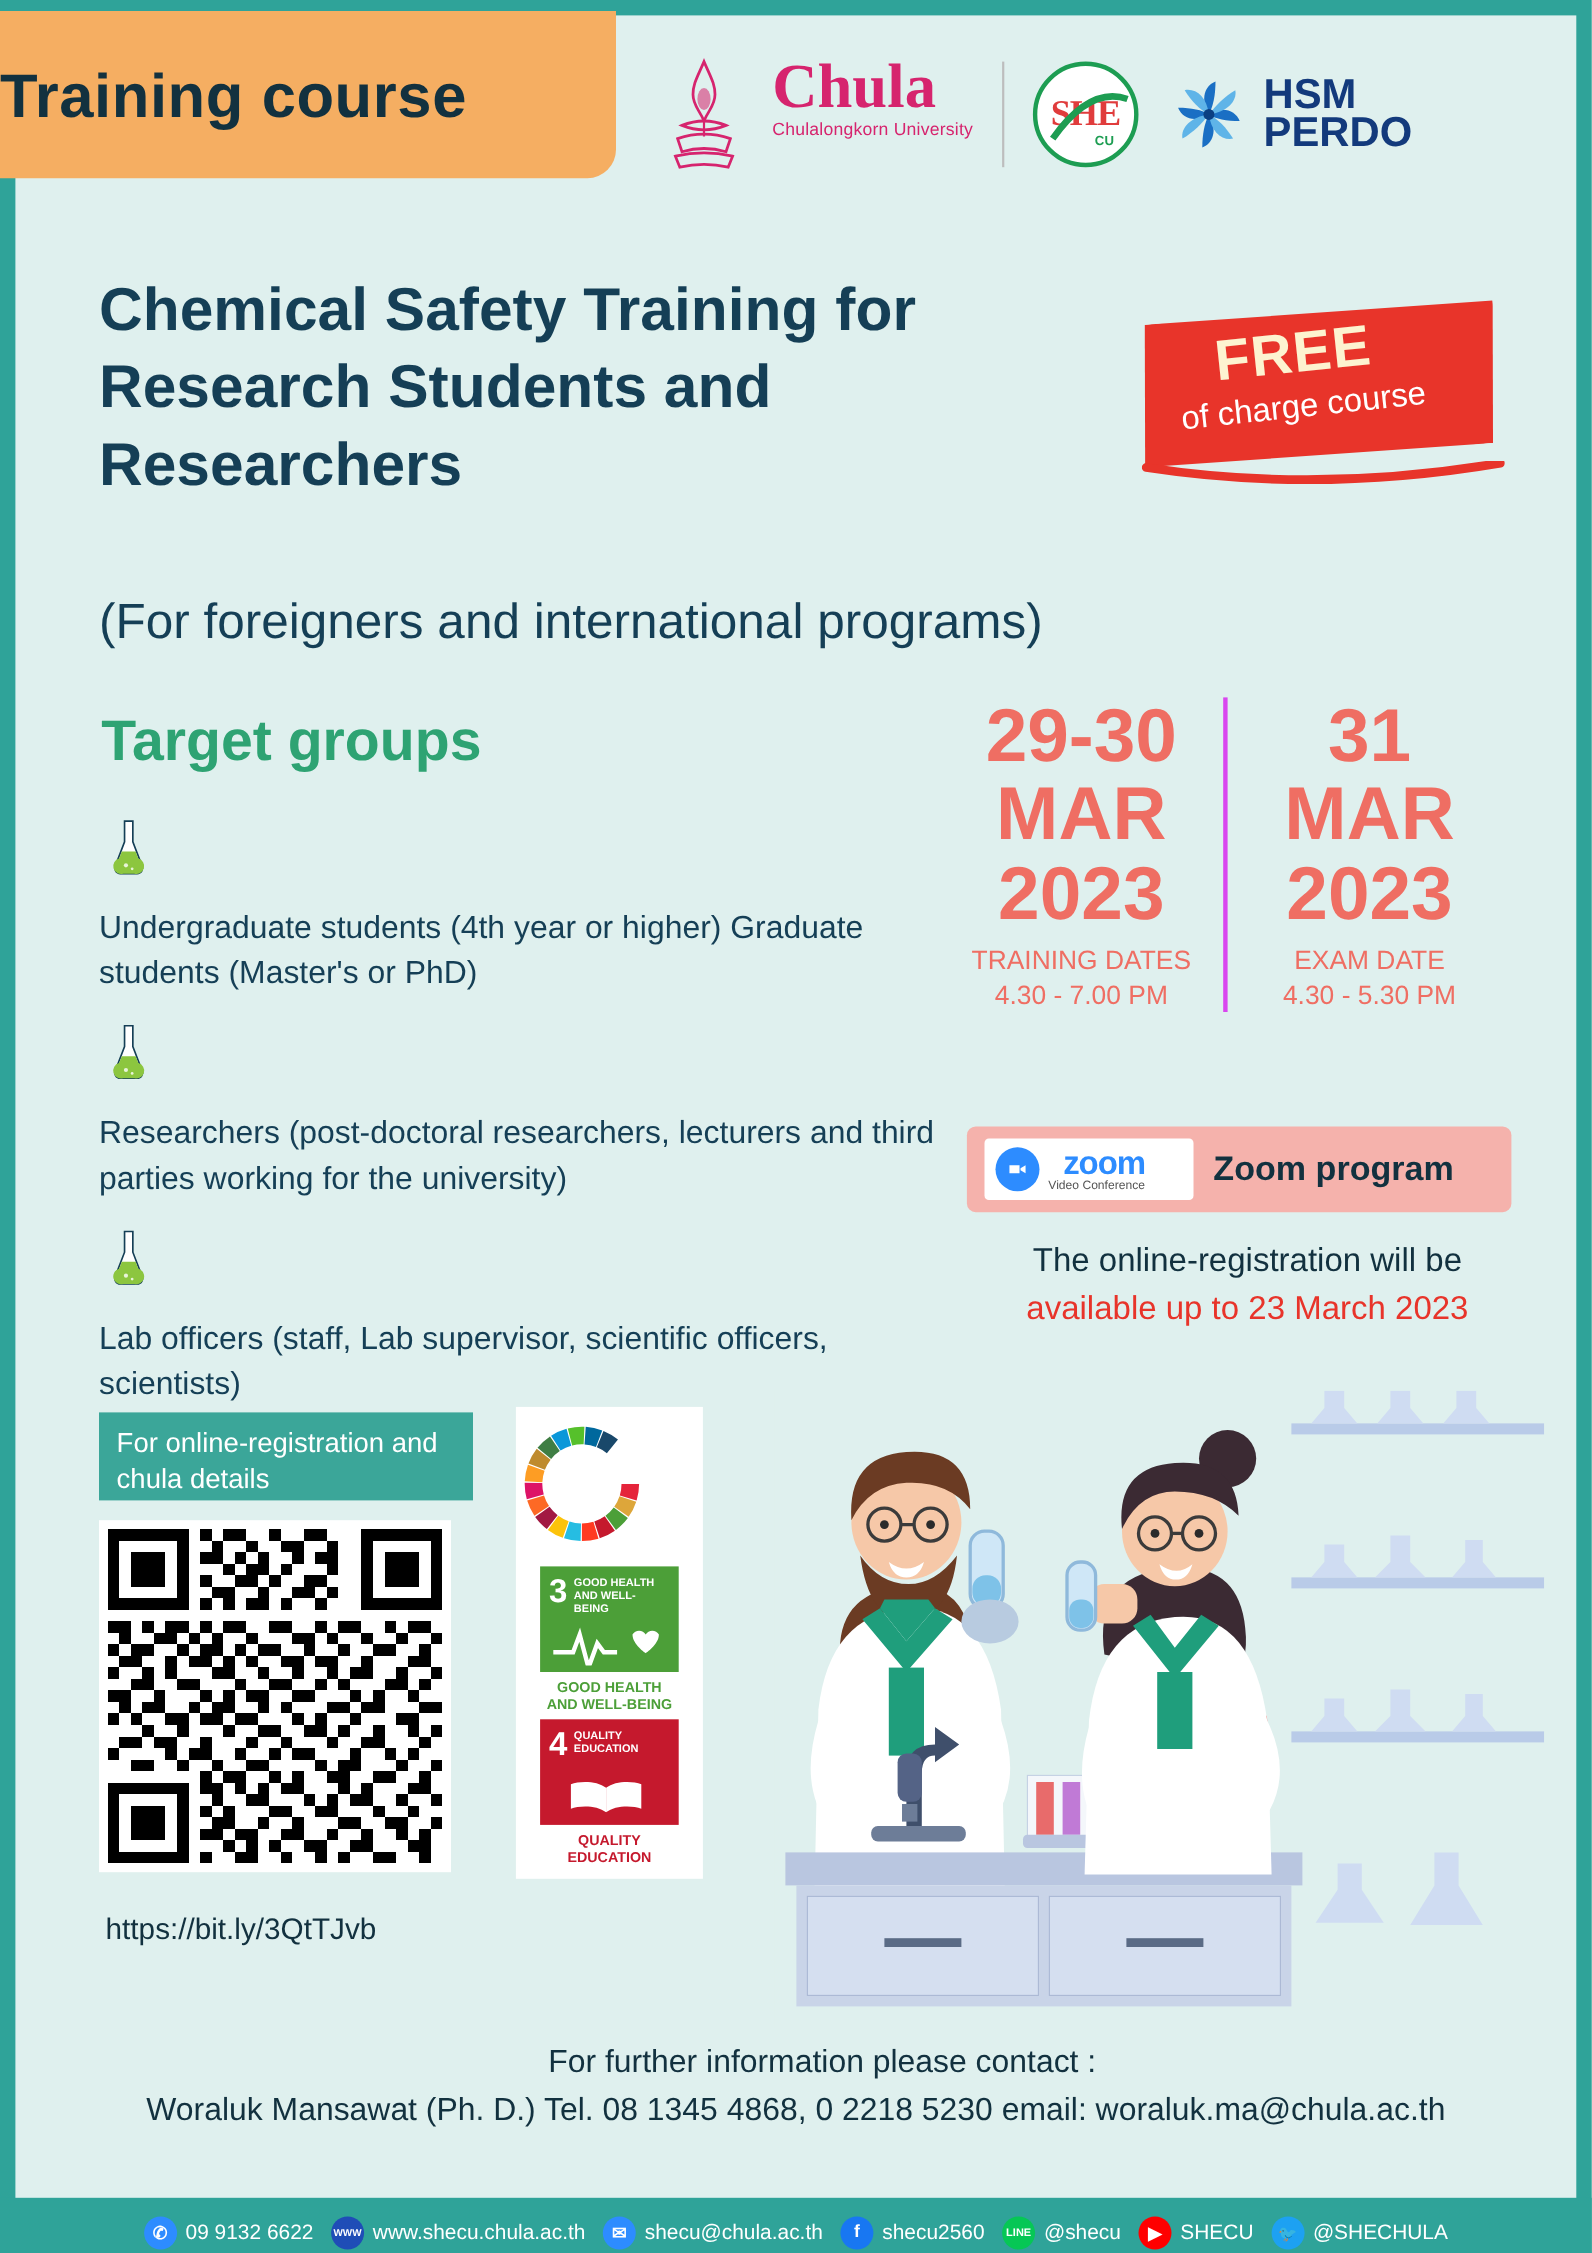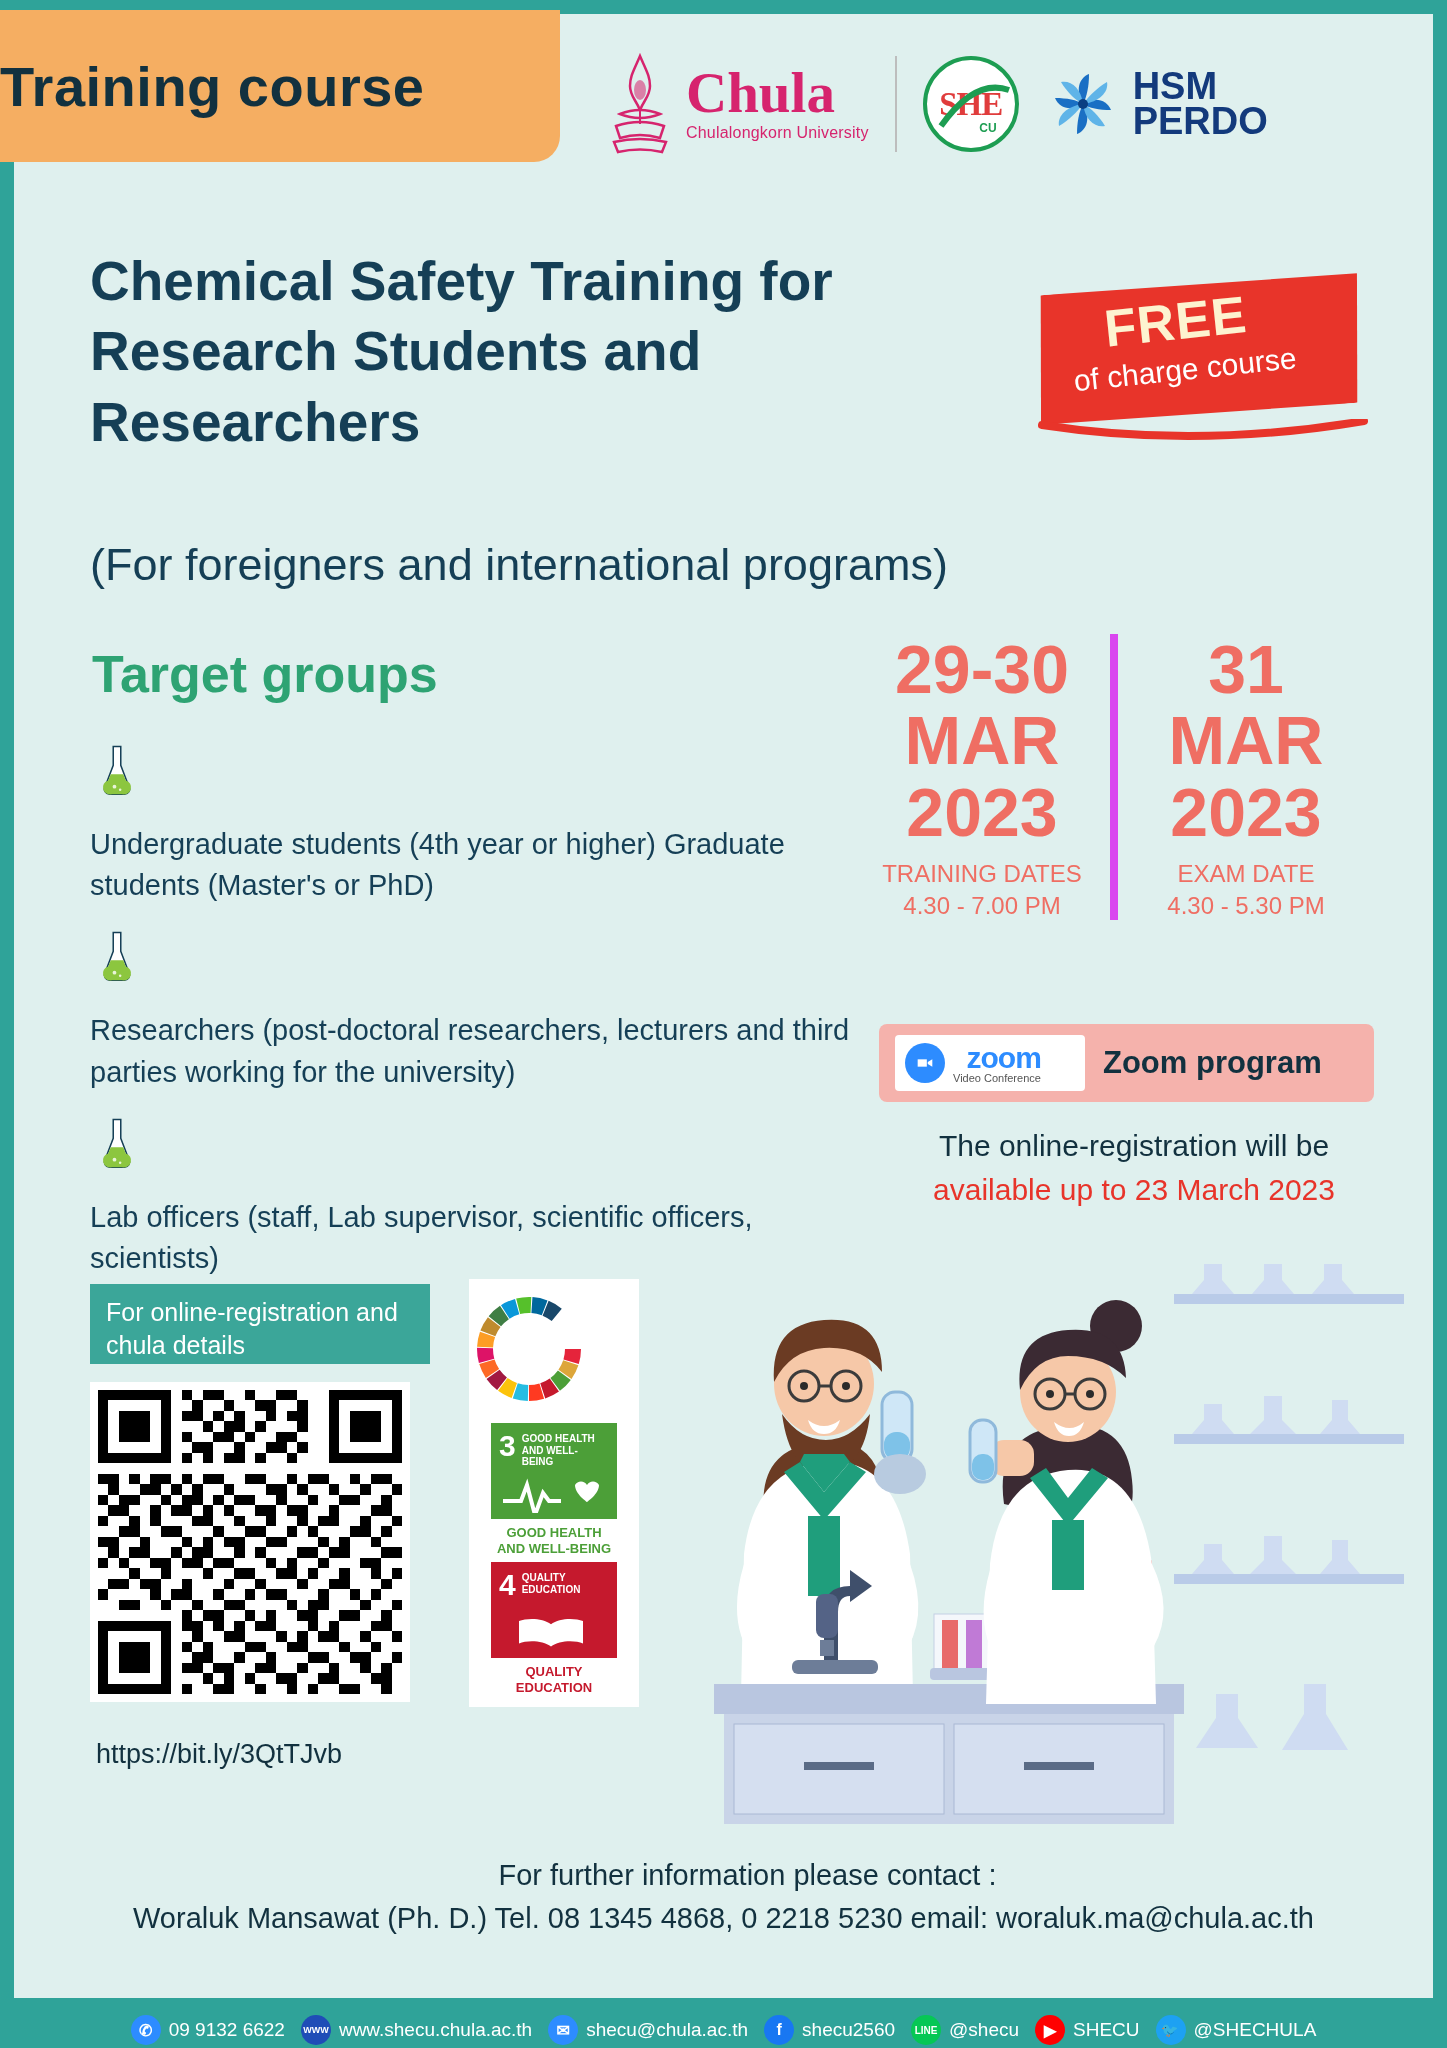--- a/index.html
+++ b/index.html
@@ -21,21 +21,21 @@
     width: 560px; height: 152px;
     background: #f5ae62;
     border-bottom-right-radius: 26px;
     display: flex; align-items: center;
   }
   .banner-text {
     color: #12313f; font-size: 56px; font-weight: bold;
     letter-spacing: .5px;
   }
   .logos { position: absolute; left: 590px; top: 30px; height: 120px; display: flex; align-items: center; gap: 26px;}
-  .chula-logo { display: flex; align-items: center; gap: 10px; }
+  .chula-logo { display: flex; align-items: flex-start; gap: 26px; }
   .chula-mark { width: 72px; height: 104px; position: relative; }
   .chula-mark svg { width: 72px; height: 104px; }
   .chula-word { display: flex; flex-direction: column; }
   .chula-name { font-family: "Liberation Serif", serif; font-size: 57px; color: #d6246e; line-height: .95; font-weight: bold;}
   .chula-sub { font-size: 16px; color: #d6246e; letter-spacing: .2px; margin-top: 4px;}
   .divider-v { width: 2px; height: 96px; background: #bdbdbd; }
   .shecu { width: 96px; height: 96px; border-radius: 50%; border: 4px solid #1d9d52; background:#fff; display:flex; align-items:center; justify-content:center; position: relative;}
   .shecu-inner { font-family: Liberation Serif, serif; font-size: 33px; font-weight: bold; color: #e03c3c; letter-spacing: -1px;}
   .shecu-cu { position: absolute; bottom: 13px; right: 18px; font-size: 12px; color:#1d9d52; font-weight: bold;}
   .shecu-slash { position:absolute; left:8px; top:8px; width:80px; height:80px; }
@@ -68,21 +68,21 @@
   .free-underline { position:absolute; left: 4px; top: 150px; width: 330px; height: 26px;}
   
   .target-list { position: absolute; left: 76px; top: 730px; width: 790px; }
   .t-item { display: flex; gap: 22px; margin-bottom: 24px; flex-direction: column; }
   .flask { width: 54px; height: 86px; flex: 0 0 54px; }
   .t-lines { font-size: 29px; color: #153f56; line-height: 1.42; padding-top: 4px;}
   
   .dates { position: absolute; left: 840px; top: 620px; width: 520px; }
   .date-cols { display: flex; }
   .date-col { flex: 1; text-align: center; color: #ef6e63; }
-  .date-col.left { border-right: 8px solid #d946ef; }
+  .date-col.left { border-right: 4px solid #d946ef; }
   .d-day { font-size: 68px; font-weight: bold; line-height: 1.05;}
   .d-mon { font-size: 68px; font-weight: bold; line-height: 1.05;}
   .d-year { font-size: 68px; font-weight: bold; line-height: 1.05;}
   .d-label { font-size: 24px; margin-top: 12px; }
   .d-time { font-size: 24px; margin-top: 4px; }
   .zoom-bar {
     position: absolute; left: 865px; top: 1010px; width: 495px; height: 78px;
     background: #f5b2ac; border-radius: 8px; display: flex; align-items: center; gap: 18px; padding-left: 16px;
   }
   .zoom-logo { width: 190px; height: 56px; background: #fff; border-radius: 4px; display:flex; align-items:center; gap:8px; padding-left: 10px;}

